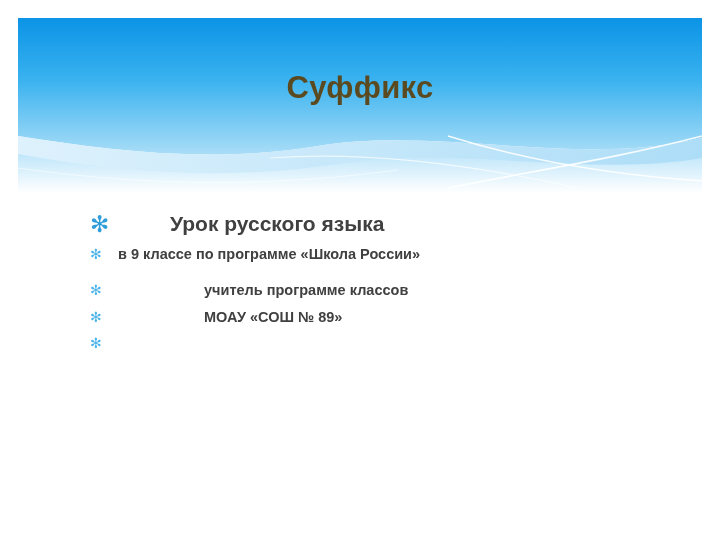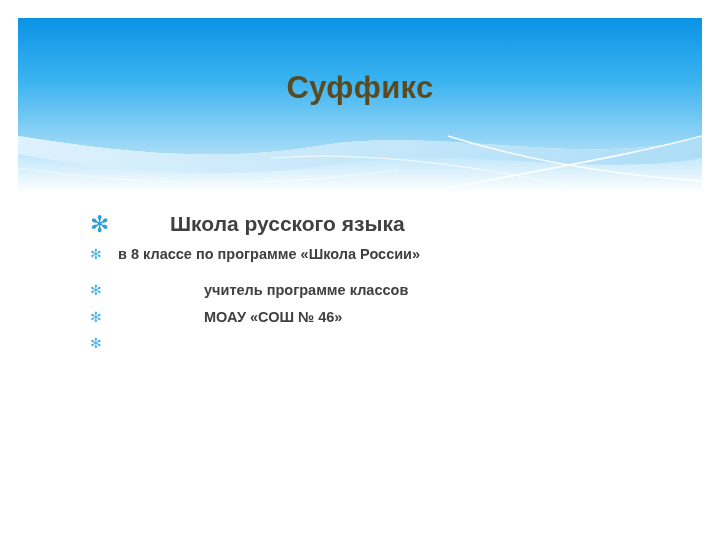--- a/index.html
+++ b/index.html
@@ -120,43 +120,43 @@
       <path d="M252 140 C360 132 470 150 560 170" stroke="#ffffff" stroke-width="1.2" fill="none" opacity="0.7"></path>
       <path d="M0 150 C140 170 260 168 380 152" stroke="#ffffff" stroke-width="1" fill="none" opacity="0.55"></path>
     </svg>
     <div class="title">Суффикс</div>
   </div>
 
   <div class="body-block">
 
     <div class="line lvl1">
       <span class="bullet">✻</span>
-      <span class="text">Школа русского языка</span>
+      <span class="text">Урок русского языка</span>
     </div>
 
     <div class="line lvl2 indent-a">
       <span class="bullet">✻</span>
-      <span class="text">в 8  классе по программе «Школа России»</span>
+      <span class="text">в 9  классе по программе «Школа России»</span>
     </div>
 
     <div class="row-gap"></div>
 
 
     <div class="row-gap"></div>
 
     <div class="line lvl2 indent-c">
       <span class="bullet">✻</span>
       <span class="text">учитель программе классов</span>
     </div>
 
     <div class="row-gap"></div>
 
     <div class="line lvl2 indent-d">
       <span class="bullet">✻</span>
-      <span class="text">МОАУ «СОШ № 46»</span>
+      <span class="text">МОАУ «СОШ № 89»</span>
     </div>
 
     <div class="row-gap"></div>
 
     <div class="line lvl2 empty">
       <span class="bullet">✻</span>
       <span class="text"></span>
     </div>
 
   </div>

